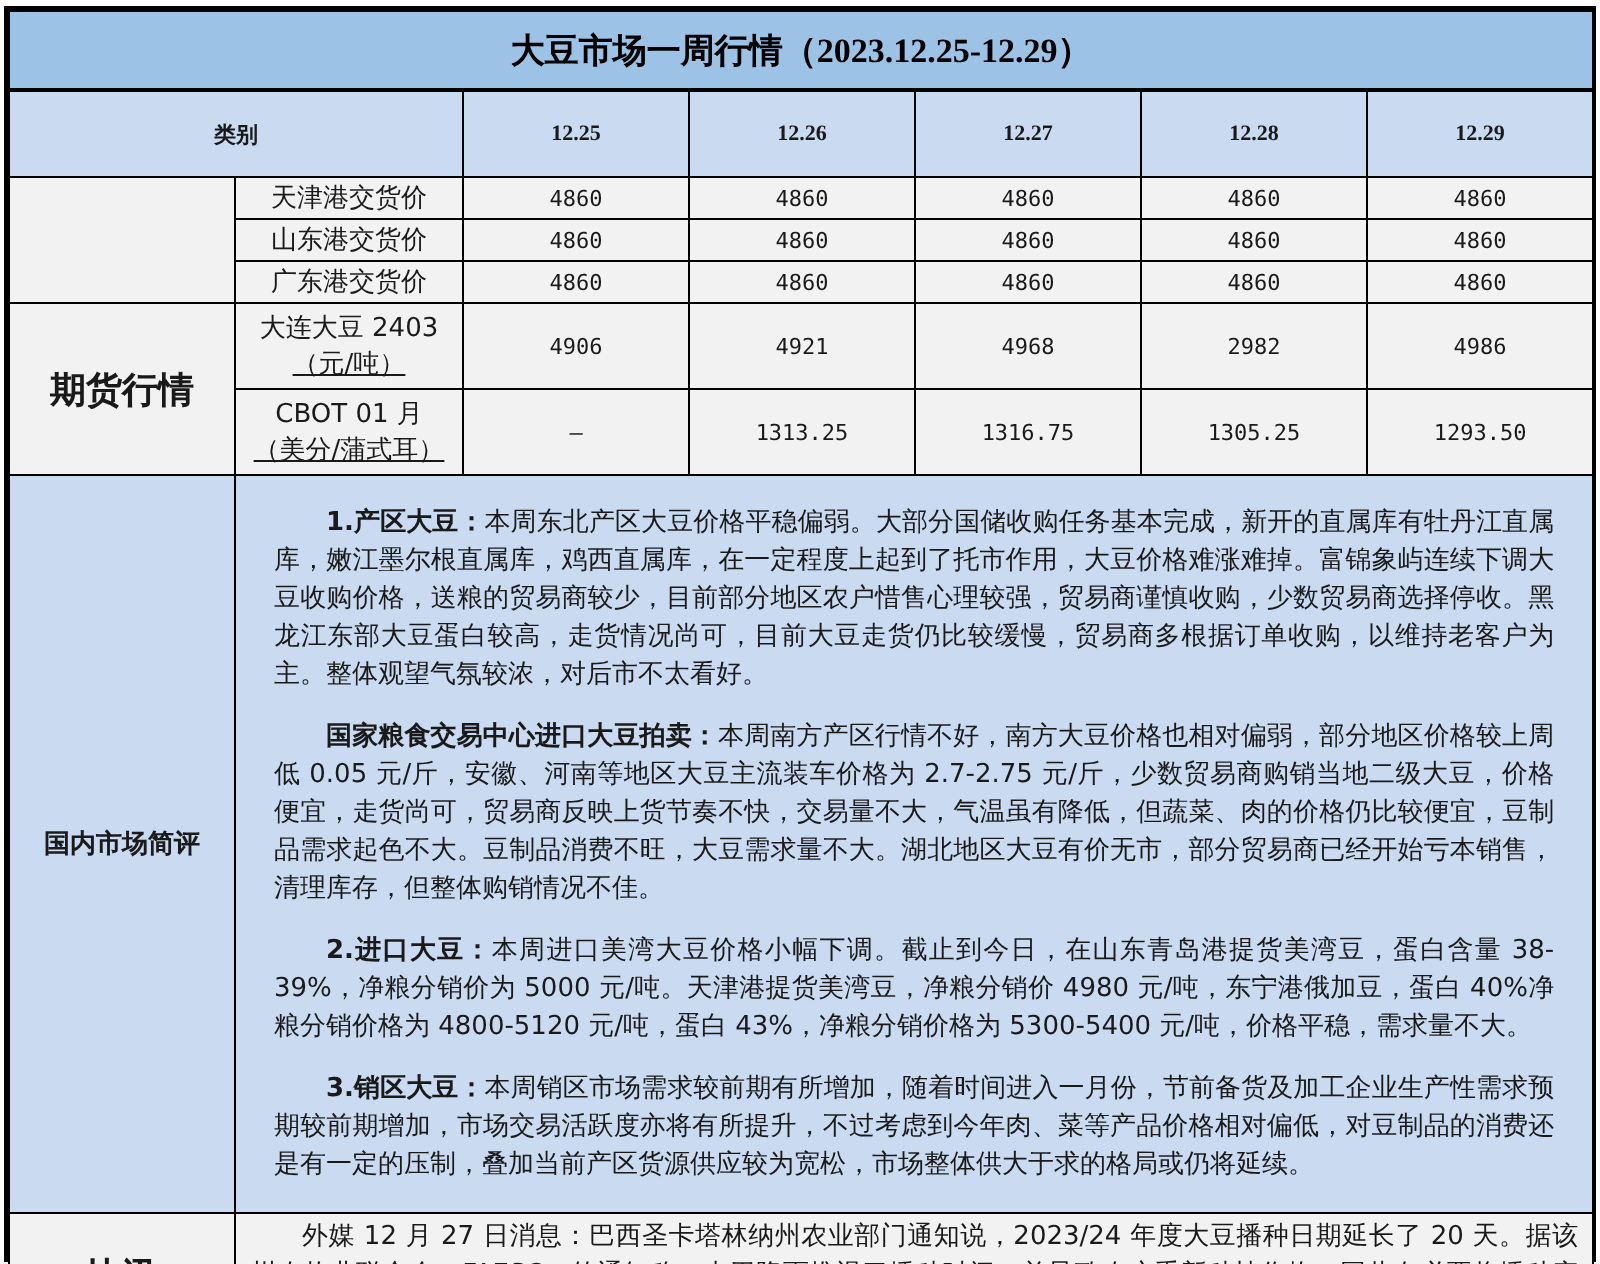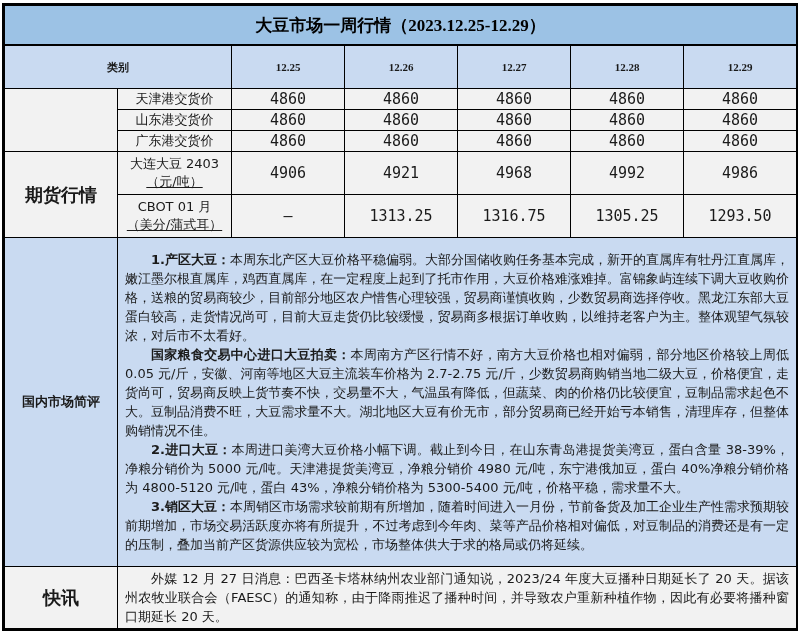--- a/index.html
+++ b/index.html
@@ -48,40 +48,40 @@
   }
   .section-label {
     background:#F2F2F2;
     text-align:center; vertical-align:middle;
     font-weight:bold; font-size:18px;
   }
   .val-cell {
     background:#F2F2F2;
     text-align:center; vertical-align:middle;
     font-family:"DejaVu Sans Mono","Liberation Mono",monospace;
-    font-size:15px;
+    font-size:11px;
   }
   .spot-row { height:16px; }
   .fut-row  { height:43px; }
   .news-row { height:58px; }
 
   .label2 { display:block;text-decoration:underline; }
 
   .review-label {
     background:#C9DAF1;
     text-align:center; vertical-align:middle;
     font-weight:bold; font-size:13px;
   }
   .review-cell {
     background:#C9DAF1;
     vertical-align:middle;
     padding:2px 7px;
   }
   .review-cell p {
-    margin:0;
+    margin:12px;
     font-size:13px;
     line-height:19px;
     text-indent:2em;
     text-align:justify;
   }
   .review-cell p b { font-weight:bold; }
 
   .news-cell {
     background:#F2F2F2;
     vertical-align:middle;
@@ -152,21 +152,21 @@
 
   <tr class="fut-row">
     <td class="section-label" rowspan="2">期货行情</td>
     <td class="label-cell">
       <span>大连大豆 2403</span>
       <span class="label2">（元/吨）</span>
     </td>
     <td class="val-cell">4906</td>
     <td class="val-cell">4921</td>
     <td class="val-cell">4968</td>
-    <td class="val-cell">4992</td>
+    <td class="val-cell">2982</td>
     <td class="val-cell">4986</td>
   </tr>
   <tr class="fut-row">
     <td class="label-cell">
       <span>CBOT 01 月</span>
       <span class="label2">（美分/蒲式耳）</span>
     </td>
     <td class="val-cell">—</td>
     <td class="val-cell">1313.25</td>
     <td class="val-cell">1316.75</td>

